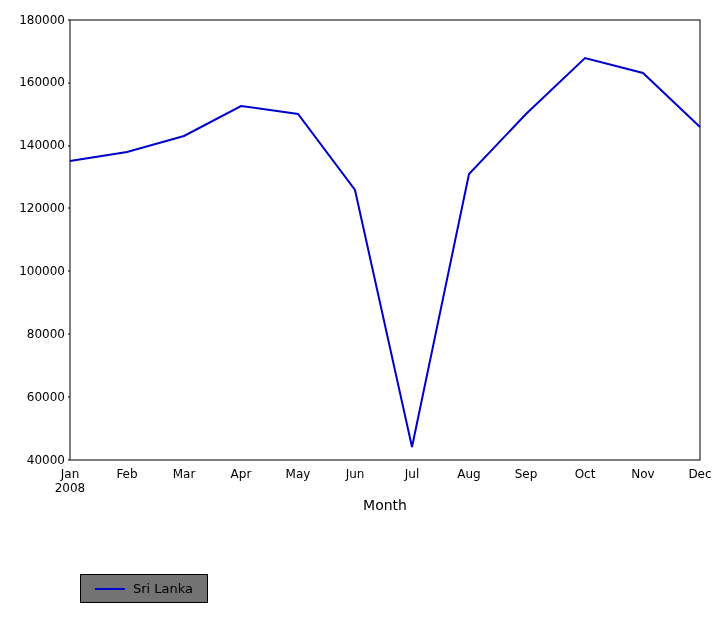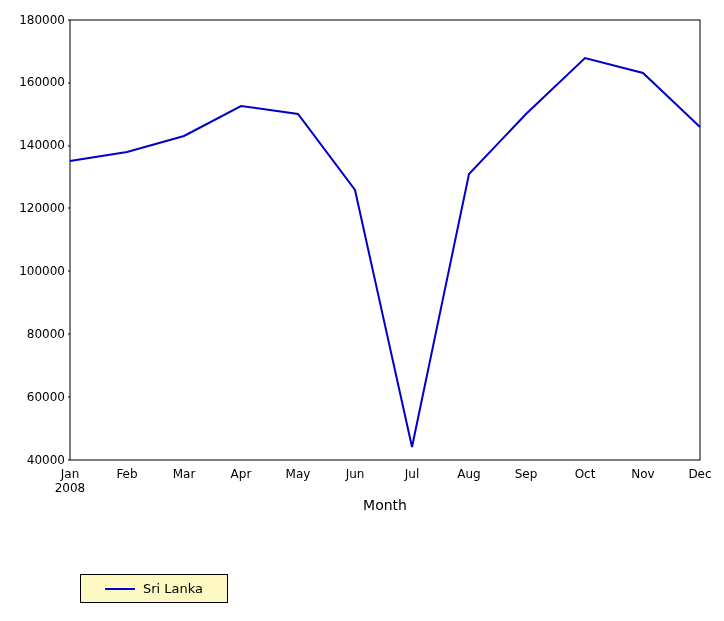--- a/index.html
+++ b/index.html
@@ -27,25 +27,25 @@
     }
     .tick-label {
       font-size: 12px;
       fill: #000;
     }
     .legend-box {
       position: absolute;
       bottom: 18px;
       left: 80px;
       border: 1px solid #000;
-      padding: 6px 24px;
+      padding: 6px 14px;
       display: flex;
       align-items: center;
       gap: 8px;
-      background: #fef9c3;
+      background: #737373;
     }
     .legend-line {
       width: 30px;
       height: 2px;
       background: #0000cc;
     }
     .legend-label {
       font-size: 13px;
       color: #000;
     }

